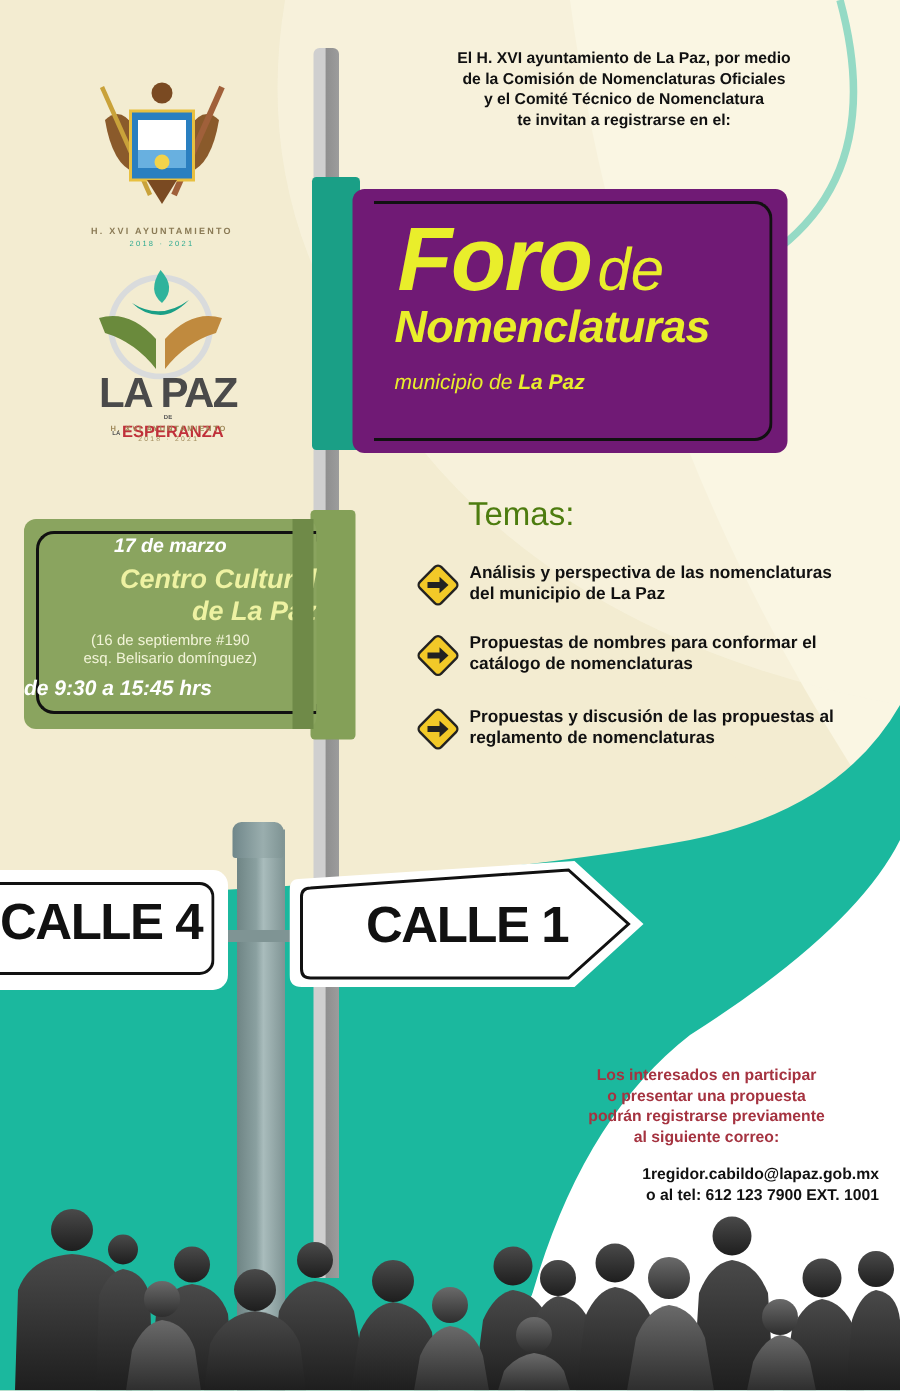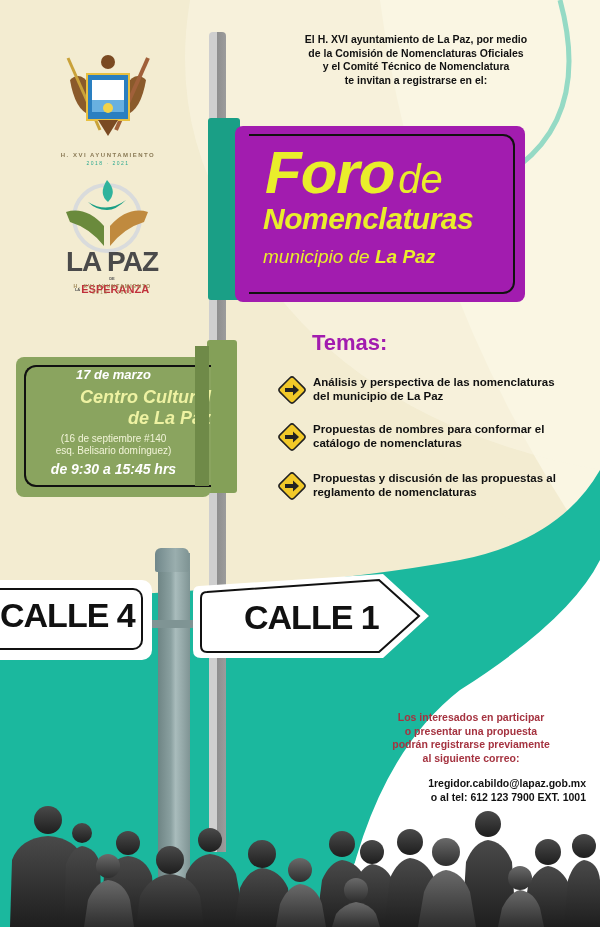--- a/index.html
+++ b/index.html
@@ -63,76 +63,76 @@
     border-radius: 4px 4px 0 0;
   }
 
   
   .sign-main-bracket {
     position: absolute; left: 208px; top: 118px; width: 32px; height: 182px;
     background: #1a9f86; border-radius: 3px;
   }
   .sign-main {
     position: absolute; left: 235px; top: 126px; width: 290px; height: 176px;
-    background: #a21caf; border-radius: 8px;
+    background: #701a75; border-radius: 8px;
   }
   .sign-main-border {
     position: absolute; left: 14px; top: 8px; right: 10px; bottom: 8px;
     border: 2px solid #111; border-left: none; border-radius: 0 12px 12px 0;
   }
   .foro-line {
     position: absolute; left: 30px; top: 12px; white-space: nowrap; color: #e9ee2b;
   }
   .foro-word { font-size: 60px; font-weight: bold; font-style: italic; letter-spacing: -1px; }
   .foro-de { font-size: 40px; font-style: italic; margin-left: 4px; font-weight: normal; }
   .foro-nomen {
     position: absolute; left: 28px; top: 76px; font-size: 30px; font-weight: bold; font-style: italic;
     color: #e9ee2b; letter-spacing: -0.5px; white-space: nowrap;
   }
   .foro-muni {
-    position: absolute; left: 28px; top: 120px; font-size: 19px; font-style: italic; color: #e9ee2b; white-space: nowrap;
+    position: absolute; left: 28px; top: 120px; font-size: 14px; font-style: italic; color: #e9ee2b; white-space: nowrap;
   }
   .foro-muni b { font-weight: bold; }
 
   
   .sign-event-bracket {
     position: absolute; left: 207px; top: 340px; width: 30px; height: 153px;
     background: #84a058; border-radius: 3px;
   }
   .sign-event-bracket-dark {
     position: absolute; left: 195px; top: 346px; width: 14px; height: 140px; background: #6f8a48;
   }
   .sign-event {
     position: absolute; left: 16px; top: 346px; width: 195px; height: 140px;
-    background: #8aa45f; border-radius: 8px; margin-top: 11px;
+    background: #8aa45f; border-radius: 8px;
   }
   .sign-event-border {
     position: absolute; left: 8px; top: 8px; right: 0px; bottom: 10px;
     border: 2px solid #111; border-right: none; border-radius: 12px 0 0 12px;
   }
   .ev-date {
     position: absolute; left: 0; width: 195px; top: 10px; text-align: center;
     font-size: 13px; font-weight: bold; font-style: italic; color: #ffffff;
   }
   .ev-place {
     position: absolute; left: 0; width: 195px; top: 30px; text-align: right;
     font-size: 18px; font-weight: bold; font-style: italic; color: #eef2a2; line-height: 21px;
   }
   .ev-addr {
     position: absolute; left: 0; width: 195px; top: 76px; text-align: center;
     font-size: 10px; color: #f2f4d8; line-height: 12px;
   }
   .ev-time {
-    position: absolute; left: 0; width: 195px; top: 104px; text-align: center;
+    position: absolute; left: 0; width: 195px; top: 104px; text-align: left;
     font-size: 14px; font-weight: bold; font-style: italic; color: #ffffff;
   }
 
   
   .temas-title {
-    position: absolute; left: 312px; top: 330px; font-size: 22px; font-weight: bold; color: #a21caf;
+    position: absolute; left: 312px; top: 330px; font-size: 22px; font-weight: normal; color: #4d7c0f;
   }
   .tema {
     position: absolute; left: 275px; width: 320px; height: 32px;
   }
   .tema-icon { position: absolute; left: 2px; top: 0; width: 30px; height: 30px; }
   .tema-text {
     position: absolute; left: 38px; top: 0; width: 290px;
     font-size: 11.5px; font-weight: bold; color: #111; line-height: 14px;
   }
 
@@ -252,21 +252,21 @@
 
   <div class="sign-event-bracket"></div>
   <div class="sign-event">
     <div class="sign-event-border"></div>
     <div class="ev-date">17 de marzo</div>
     <div class="ev-place">
       <div>Centro Cultural</div>
       <div>de La Paz</div>
     </div>
     <div class="ev-addr">
-      <div>(16 de septiembre #140</div>
+      <div>(16 de septiembre #190</div>
       <div>esq. Belisario domínguez)</div>
     </div>
     <div class="ev-time">de 9:30 a 15:45 hrs</div>
   </div>
   <div class="sign-event-bracket-dark"></div>
 
   <div class="temas-title">Temas:</div>
 
   <div class="tema" style="top:375px">
     <svg class="tema-icon" viewBox="0 0 30 30">

